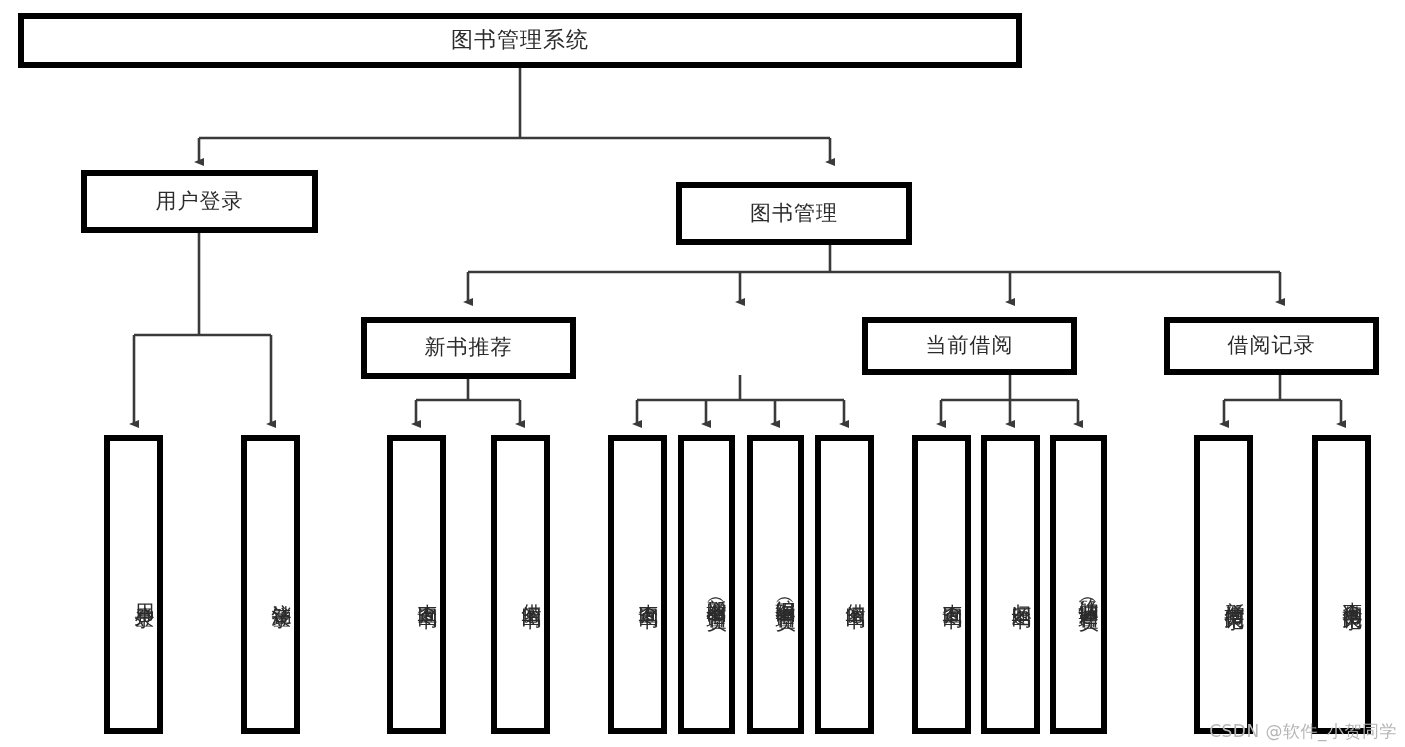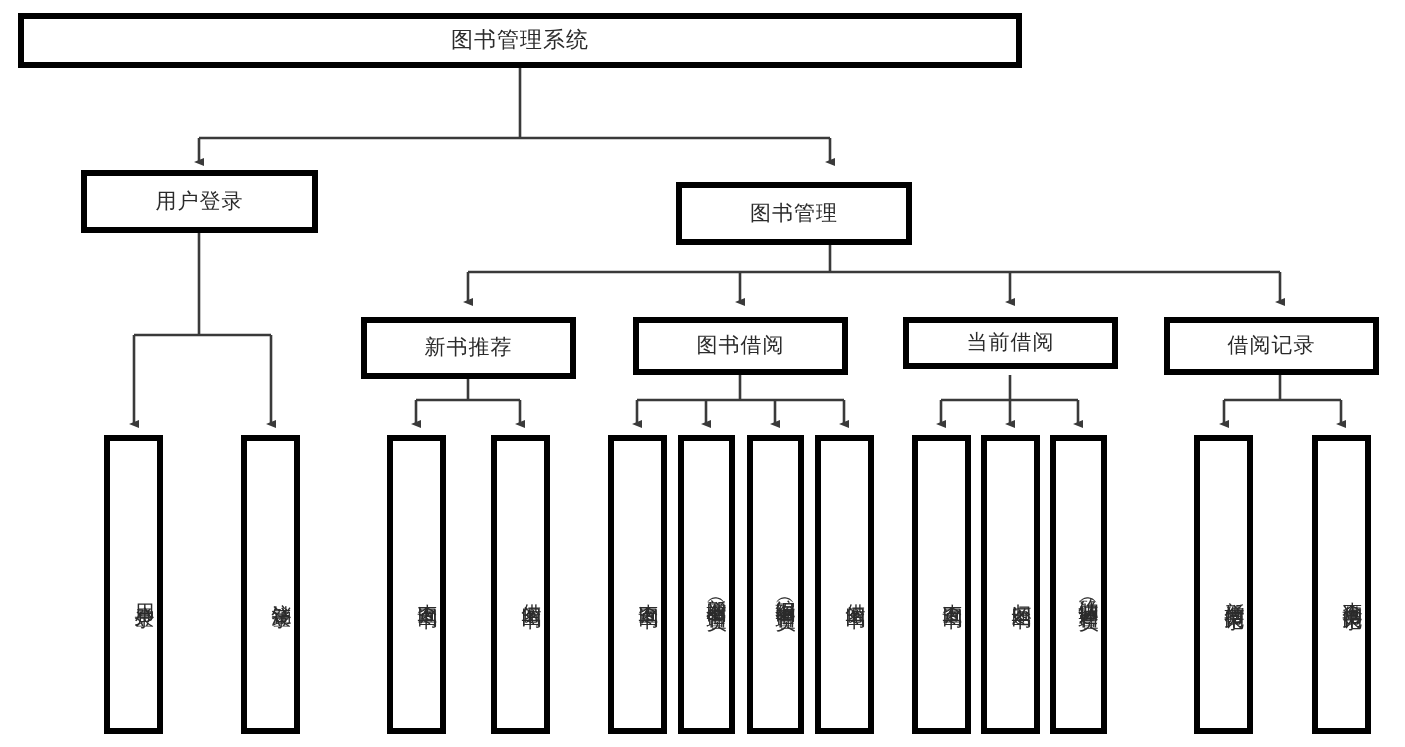--- a/index.html
+++ b/index.html
@@ -127,23 +127,22 @@
   </svg>
 
   <div class="node root horiz" style="left:18px; top:13px; width:1004px; height:55px;">图书管理系统</div>
 
   <div class="node horiz" style="left:81px; top:170px; width:237px; height:63px;">用户登录</div>
 
   <div class="node horiz" style="left:676px; top:170px; width:236px; height:63px;margin-top:12px;">图书管理</div>
 
   <div class="node horiz" style="left:361px; top:317px; width:215px; height:62px;">新书推荐</div>
 
-  <div class="node horiz" style="left:633px; top:317px; width:215px; height:58px;">图书借阅</div>
 
-  <div class="node horiz" style="left:903px; top:317px; width:215px; height:52px;">当前借阅</div>
+  <div class="node horiz" style="left:862px; top:317px; width:215px; height:58px;">当前借阅</div>
 
   <div class="node horiz" style="left:1164px; top:317px; width:215px; height:58px;">借阅记录</div>
 
   <div class="node vert" style="left:104px; top:435px; width:59px; height:299px;">
     <span class="vtext">用户登录</span>
   </div>
   <div class="node vert" style="left:241px; top:435px; width:59px; height:299px;">
     <span class="vtext">注销登录</span>
   </div>
 
@@ -177,14 +176,15 @@
     <span class="vtext">确认归还（管理员）</span>
   </div>
 
   <div class="node vert" style="left:1194px; top:435px; width:59px; height:299px;">
     <span class="vtext">新增借阅记录</span>
   </div>
   <div class="node vert" style="left:1312px; top:435px; width:59px; height:299px;">
     <span class="vtext">查询借阅记录</span>
   </div>
 
+  <div class="watermark">CSDN @软件_小贺同学</div>
 
 </div>
 
 </body></html>

